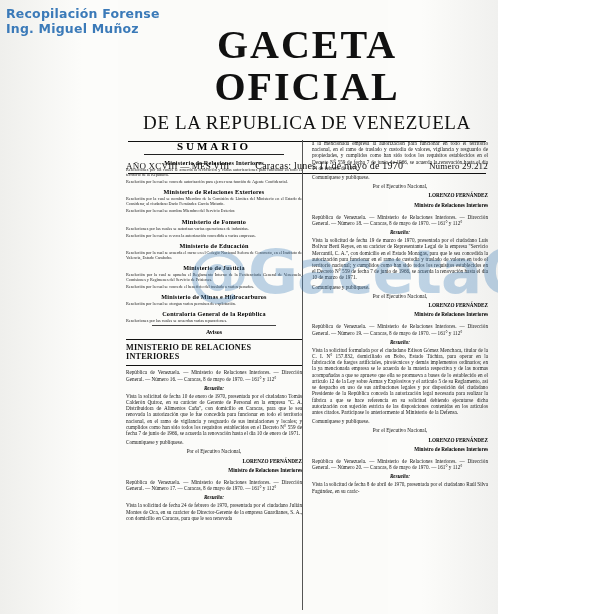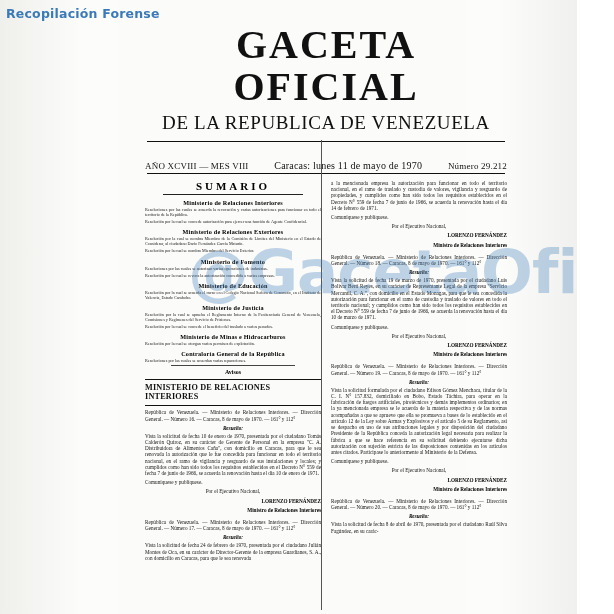--- a/index.html
+++ b/index.html
@@ -4,24 +4,23 @@
 <style>
   html,body{margin:0;padding:0;}
   body{
     width:614px;height:614px;
     background:#ffffff;
     font-family:"Liberation Serif", serif;
     position:relative;
     overflow:hidden;
   }
   #page{
-    position:absolute;left:0;top:0;width:558px;height:614px;
+    position:absolute;left:0;top:0;width:498px;height:614px;
     background:#fbfbf9;
     overflow:hidden;
-    padding-left:19px;
   }
   
   .wm-top{
     position:absolute;left:6px;top:6px;
     font-family:"DejaVu Sans", sans-serif;
     font-size:12.5px;line-height:15px;
     color:#3b7ab8;
     font-weight:bold;
     letter-spacing:.2px;
     z-index:40;
@@ -76,21 +75,21 @@
   }
   .issueline .mid{font-size:10px;}
   .rule2{
     border-top:1.1px solid #111;margin:2px 2px 0 2px;
   }
   
   .cols{
     position:absolute;left:126px;top:140px;width:362px;height:470px;
     display:flex;gap:10px;
   }
-  .col{width:176px;position:relative;margin-top:40px;}
+  .col{width:176px;position:relative;}
   .col-sep{
     position:absolute;left:302px;top:140px;height:470px;border-left:1px solid #555;
   }
   .sumario-title{
     text-align:center;font-weight:bold;font-size:11px;letter-spacing:3px;
     margin:0 0 2px 0;
   }
   .sumario-rule{border-top:1px solid #222;margin:1px 18px 4px 18px;}
   .minhead{
     text-align:center;font-weight:bold;font-size:6.2px;letter-spacing:.2px;
@@ -139,20 +138,21 @@
 </head>
 <body>
 
 <div id="page">
 
   <div class="scan-left"></div>
   <div class="scan-right"></div>
 
   <div class="wm-top">
     <div>Recopilación Forense</div>
+    <div>Ing. Miguel Muñoz</div>
   </div>
 
   <div class="wm-big">@GacetaOficial.io</div>
 
   <div class="content">
 
     <div class="masthead">
       <div class="gaceta">GACETA  OFICIAL</div>
       <div class="republica">DE LA REPUBLICA DE VENEZUELA</div>
       <div class="rule"></div>

